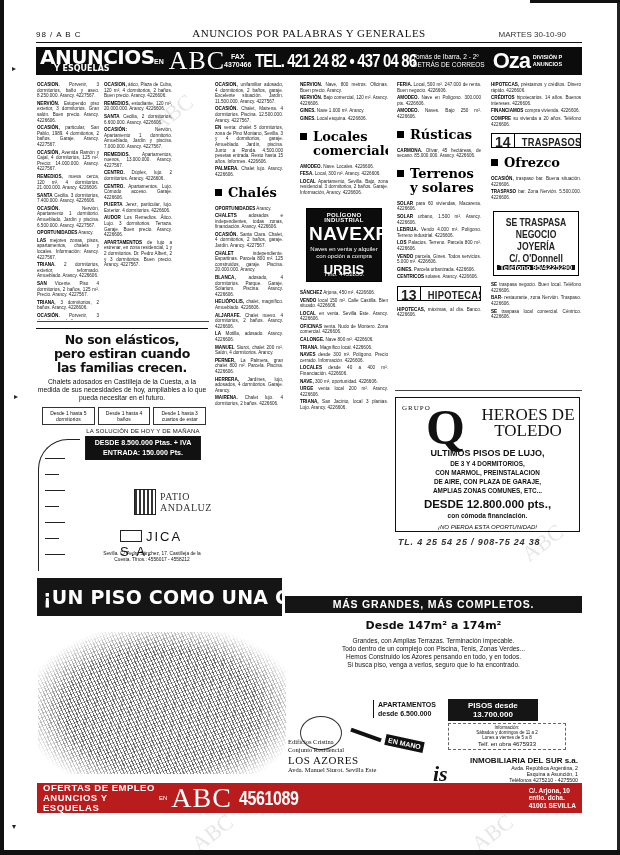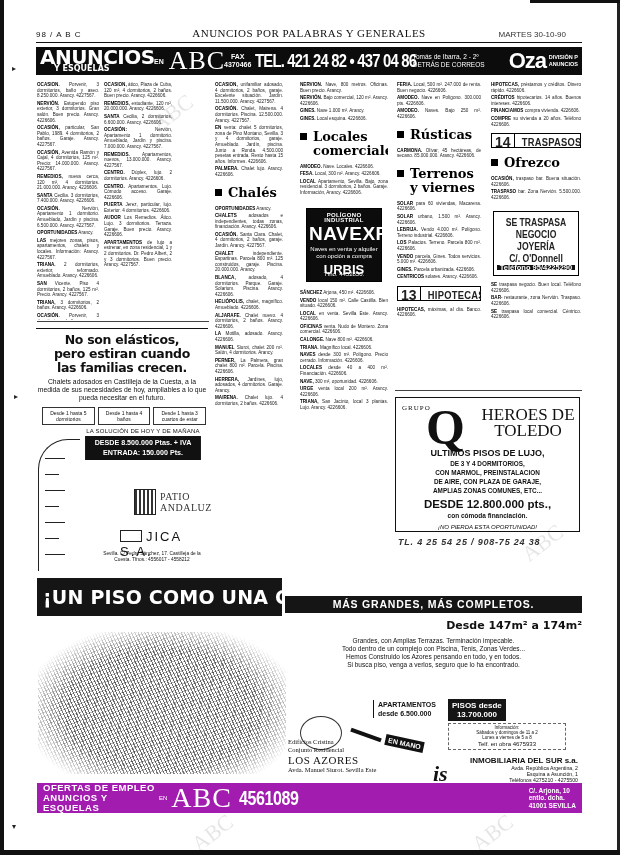--- a/index.html
+++ b/index.html
@@ -18,21 +18,21 @@
 
   .banner-top { position: absolute; left: 36px; top: 47px; width: 546px; height: 28px; background: #0c0c0c; color: #fff; display: flex; align-items: center; padding: 0 4px; overflow: hidden; }
   .banner-top .anuncios { font-family: "DejaVu Sans", sans-serif; font-weight: bold; font-size: 20px; line-height: 18px; letter-spacing: -0.5px; position: relative; width: 108px; height: 28px; }
   .banner-top .anuncios .big { position: absolute; left: 0; top: 1px; }
   .banner-top .anuncios .small { position: absolute; left: 14px; top: 17px; font-size: 8px; line-height: 9px; letter-spacing: 0; }
   .banner-top .en { font-size: 7px; font-weight: bold; margin: 0 5px 0 6px; }
   .banner-top .abc { font-family: "Liberation Serif", serif; font-size: 26px; line-height: 26px; letter-spacing: 1px; width: 52px; }
   .banner-top .fax { font-size: 7px; line-height: 8px; font-weight: bold; text-align: center; width: 34px; }
   .banner-top .tel { font-family: "Liberation Sans", sans-serif; font-weight: bold; font-size: 19px; letter-spacing: -1px; transform: scaleX(0.78); transform-origin: left center; width: 150px; white-space: nowrap; }
   .banner-top .addr { font-size: 6.5px; line-height: 8px; width: 74px; margin-left: 8px; }
-  .banner-top .oza { font-size: 22px; font-weight: bold; letter-spacing: -1px; margin-left: 22px; width: 40px; }
+  .banner-top .oza { font-size: 22px; font-weight: bold; letter-spacing: -1px; margin-left: 6px; width: 40px; }
   .banner-top .div { font-size: 5.5px; line-height: 7px; font-weight: bold; }
 
   .rule { position: absolute; height: 1px; background: #444; }
 
   .col { position: absolute; font-size: 4.6px; line-height: 5.6px; color: #222; text-align: justify; overflow: hidden; }
   .col p { margin-bottom: 2px; }
   .col b { font-weight: bold; color: #000; }
   .sect { font-family: "DejaVu Serif", serif; font-weight: bold; color: #000; font-size: 13px; line-height: 14px; margin: 8px 0 6px 0; }
   .sect .sq { display: inline-block; width: 7px; height: 7px; background: #000; margin-right: 6px; vertical-align: 1px; }
   .sect .l2 { display: block; padding-left: 13px; }
@@ -80,36 +80,36 @@
   .heroes-tel { position: absolute; left: 398px; top: 537px; width: 180px; font-size: 9px; font-weight: bold; font-style: italic; letter-spacing: 0.8px; color: #333; }
 
   .ad-unpiso { position: absolute; left: 37px; top: 578px; width: 245px; height: 38px; background: #151515; color: #fff; font-family: "DejaVu Sans", sans-serif; font-weight: bold; font-size: 19px; line-height: 38px; padding-left: 6px; white-space: nowrap; overflow: hidden; letter-spacing: 0.2px; }
   .ad-unpiso-img { position: absolute; left: 38px; top: 632px; width: 248px; height: 142px; background:
       repeating-linear-gradient(65deg, rgba(0,0,0,0.55) 0 1px, transparent 1px 3px),
       repeating-linear-gradient(-20deg, rgba(0,0,0,0.25) 0 1px, transparent 1px 4px);
       -webkit-mask: radial-gradient(ellipse at 50% 55%, #000 55%, transparent 80%); mask: radial-gradient(ellipse at 50% 55%, #000 55%, transparent 80%); }
 
   .ad-azores { position: absolute; left: 285px; top: 596px; width: 297px; height: 178px; }
   .ad-azores .head { background: #151515; color: #fff; font-weight: bold; font-size: 10.5px; line-height: 11px; text-align: center; padding: 3px 0; letter-spacing: 0.8px; }
-  .ad-azores .desde { text-align: right; font-weight: bold; font-size: 11px; margin-top: 6px; font-family: "DejaVu Sans", sans-serif; }
+  .ad-azores .desde { text-align: center; font-weight: bold; font-size: 11px; margin-top: 6px; font-family: "DejaVu Sans", sans-serif; }
   .ad-azores .txt { text-align: center; font-size: 6.5px; line-height: 8px; margin-top: 5px; }
   .ad-azores .apts { position: absolute; left: 88px; top: 104px; border-left: 1.5px solid #111; padding-left: 4px; font-weight: bold; font-size: 7px; line-height: 9px; }
-  .ad-azores .pisos { position: absolute; left: 163px; top: 103px; background: #151515; color: #fff; font-weight: bold; font-size: 8px; line-height: 9px; padding: 2px 4px; text-align: center; }
+  .ad-azores .pisos { position: absolute; left: 163px; top: 103px; background: #151515; color: #fff; font-weight: bold; font-size: 8px; line-height: 9px; padding: 2px 20px; text-align: center; }
   .ad-azores .info { position: absolute; left: 163px; top: 127px; width: 118px; border: 1px dashed #666; font-size: 4.5px; line-height: 5px; text-align: center; padding: 1px; }
   .ad-azores .info .obra { font-size: 6px; line-height: 8px; }
   .ad-azores .circle { position: absolute; left: 15px; top: 120px; width: 42px; height: 34px; border: 1px solid #333; border-radius: 50%; }
   .ad-azores .key { position: absolute; left: 65px; top: 137px; width: 32px; height: 4px; background: #111; transform: rotate(20deg); }
   .ad-azores .enmano { position: absolute; left: 100px; top: 142px; background: #111; color: #fff; font-weight: bold; font-size: 7px; padding: 2px 3px; transform: rotate(12deg); }
   .ad-azores .edif { position: absolute; left: 3px; top: 142px; font-family: "Liberation Serif", serif; font-size: 6.5px; line-height: 8px; }
   .ad-azores .edif .big { font-size: 11px; line-height: 12px; letter-spacing: 0.5px; }
   .ad-azores .inmo { position: absolute; right: 4px; top: 160px; text-align: right; font-size: 5.2px; line-height: 6px; }
   .ad-azores .inmo .nm { font-size: 8px; font-weight: bold; line-height: 9px; }
   .ad-azores .logo-u { position: absolute; left: 148px; top: 168px; font-family: "Liberation Serif", serif; font-weight: bold; font-style: italic; font-size: 22px; line-height: 20px; }
 
-  .banner-bottom { position: absolute; left: 37px; top: 783px; width: 545px; height: 30px; background: #a21caf; color: #fff; display: flex; align-items: center; padding: 0 6px; overflow: hidden; }
+  .banner-bottom { position: absolute; left: 37px; top: 783px; width: 545px; height: 30px; background: #b91c1c; color: #fff; display: flex; align-items: center; padding: 0 6px; overflow: hidden; }
   .banner-bottom .ofertas { font-family: "Liberation Sans", sans-serif; font-weight: bold; font-size: 9.5px; line-height: 10px; letter-spacing: 0.5px; width: 112px; }
   .banner-bottom .en { font-size: 6px; margin: 0 4px; }
   .banner-bottom .abc { font-family: "Liberation Serif", serif; font-size: 28px; line-height: 28px; width: 60px; letter-spacing: 1px; }
   .banner-bottom .tel { font-weight: bold; font-size: 20px; letter-spacing: -0.5px; width: 70px; transform: scaleX(0.8); transform-origin: left center; margin-left: 8px; }
   .banner-bottom .atenas { font-family: "DejaVu Sans", sans-serif; font-weight: bold; font-size: 21px; letter-spacing: 2px; width: 130px; }
   .banner-bottom .addr { font-size: 6.5px; line-height: 7.5px; font-weight: bold; margin-left: auto; }
 
   .wm { position: absolute; font-family: "Liberation Serif", serif; font-size: 22px; color: rgba(0,0,0,0.10); transform: rotate(-38deg); pointer-events: none; }
 </style>
 </head>
@@ -268,21 +268,21 @@
       <p><b>URGE</b> <span>venta local 200 m². Arancy. 4226606.</span></p>
       <p><b>TRIANA,</b> <span>San Jacinto, local 3 plantas. Lujo. Arancy. 4226606.</span></p>
     </div>
 
   <div class="col" id="col5" style="left:397px;top:82px;width:84px;height:305px;">
       <p><b>FERIA.</b> <span>Local, 500 m². 247.000 de renta. Buen negocio. 4226606.</span></p>
       <p><b>AMODEO.</b> <span>Nave en Polígono. 300.000 pts. 4226606.</span></p>
       <p><b>AMODEO.</b> <span>Naves. Bajo 250 m². 4226606.</span></p>
       <div class="sect"><span class="sq"></span><span>Rústicas</span></div>
       <p><b>CARMONA.</b> <span>Olivar, 45 hectáreas, de secano. 85.000.000. Arancy. 4226606.</span></p>
-      <div class="sect"><span class="sq"></span><span>Terrenos</span><span class="l2">y viernes</span></div>
+      <div class="sect"><span class="sq"></span><span>Terrenos</span><span class="l2">y solares</span></div>
       <p><b>SOLAR</b> <span>para 60 viviendas, Macarena. 4226606.</span></p>
       <p><b>SOLAR</b> <span>urbano, 1.500 m². Arancy. 4226606.</span></p>
       <p><b>LEBRIJA.</b> <span>Vendo 4.000 m². Polígono. Terreno industrial. 4226606.</span></p>
       <p><b>LOS</b> <span>Palacios. Terreno. Parcela 800 m². 4226606.</span></p>
       <p><b>VENDO</b> <span>parcela, Gines. Todos servicios. 5.000 m². 4226606.</span></p>
       <p><b>GINES.</b> <span>Parcela urbanizada. 4226606.</span></p>
       <p><b>CENTRICOS</b> <span>solares. Arancy. 4226606.</span></p>
       <div class="boxhead">
         <span class="num">13</span>
         <span class="lbl">HIPOTECAS</span>

